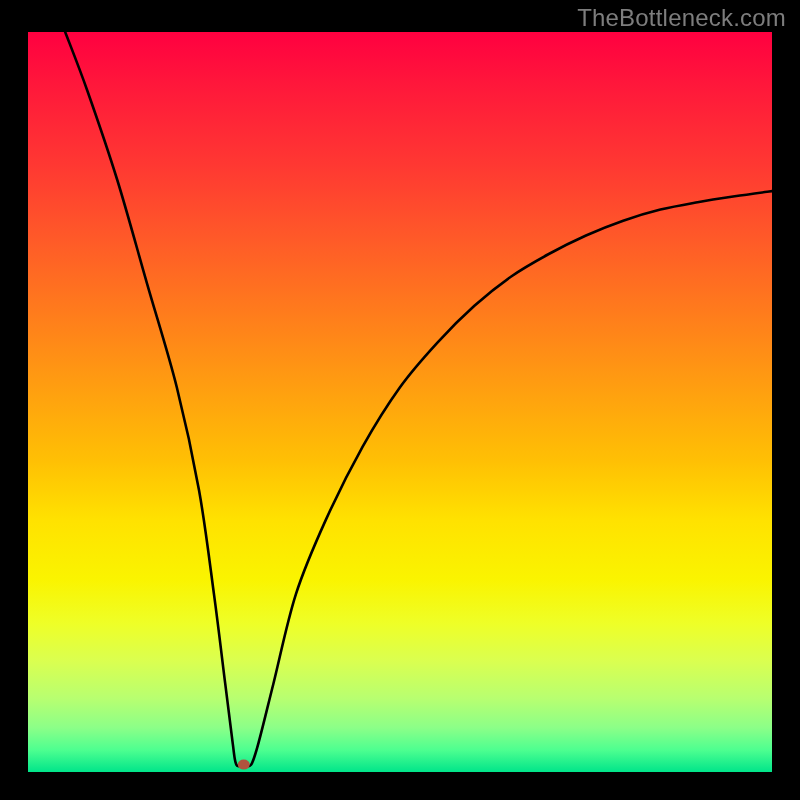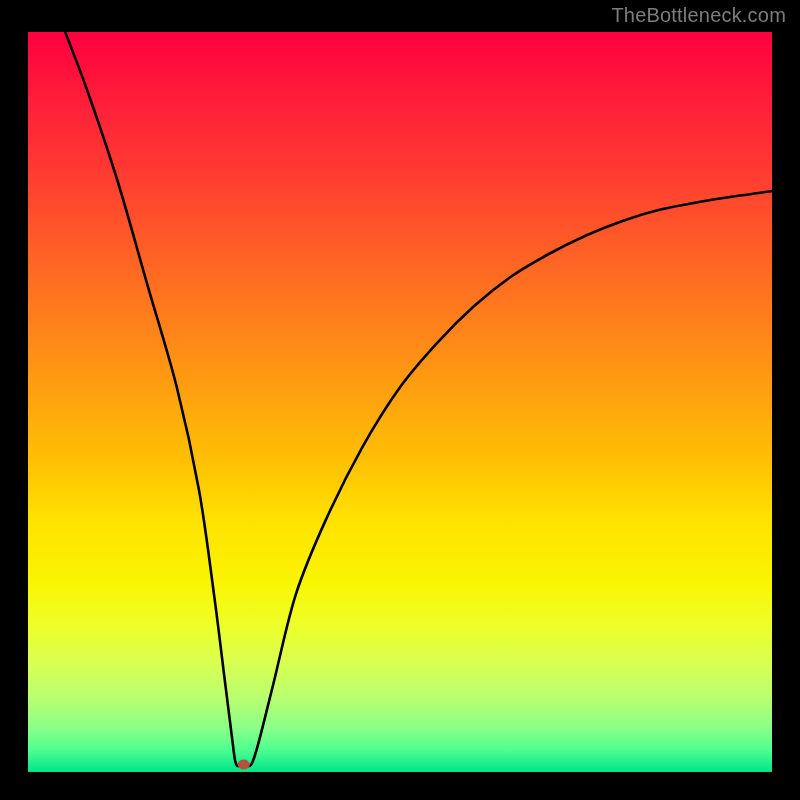--- a/index.html
+++ b/index.html
@@ -14,21 +14,21 @@
   .container {
     position: relative;
     width: 800px;
     height: 800px;
   }
   .attribution {
     position: absolute;
     top: 4px;
     right: 14px;
     color: #7d7d7d;
-    font-size: 20px;
+    font-size: 24px;
     letter-spacing: 0.2px;
     font-weight: 400;
   }
   
   .plot-frame {
     position: absolute;
     left: 24px;
     top: 28px;
     width: 752px;
     height: 748px;

